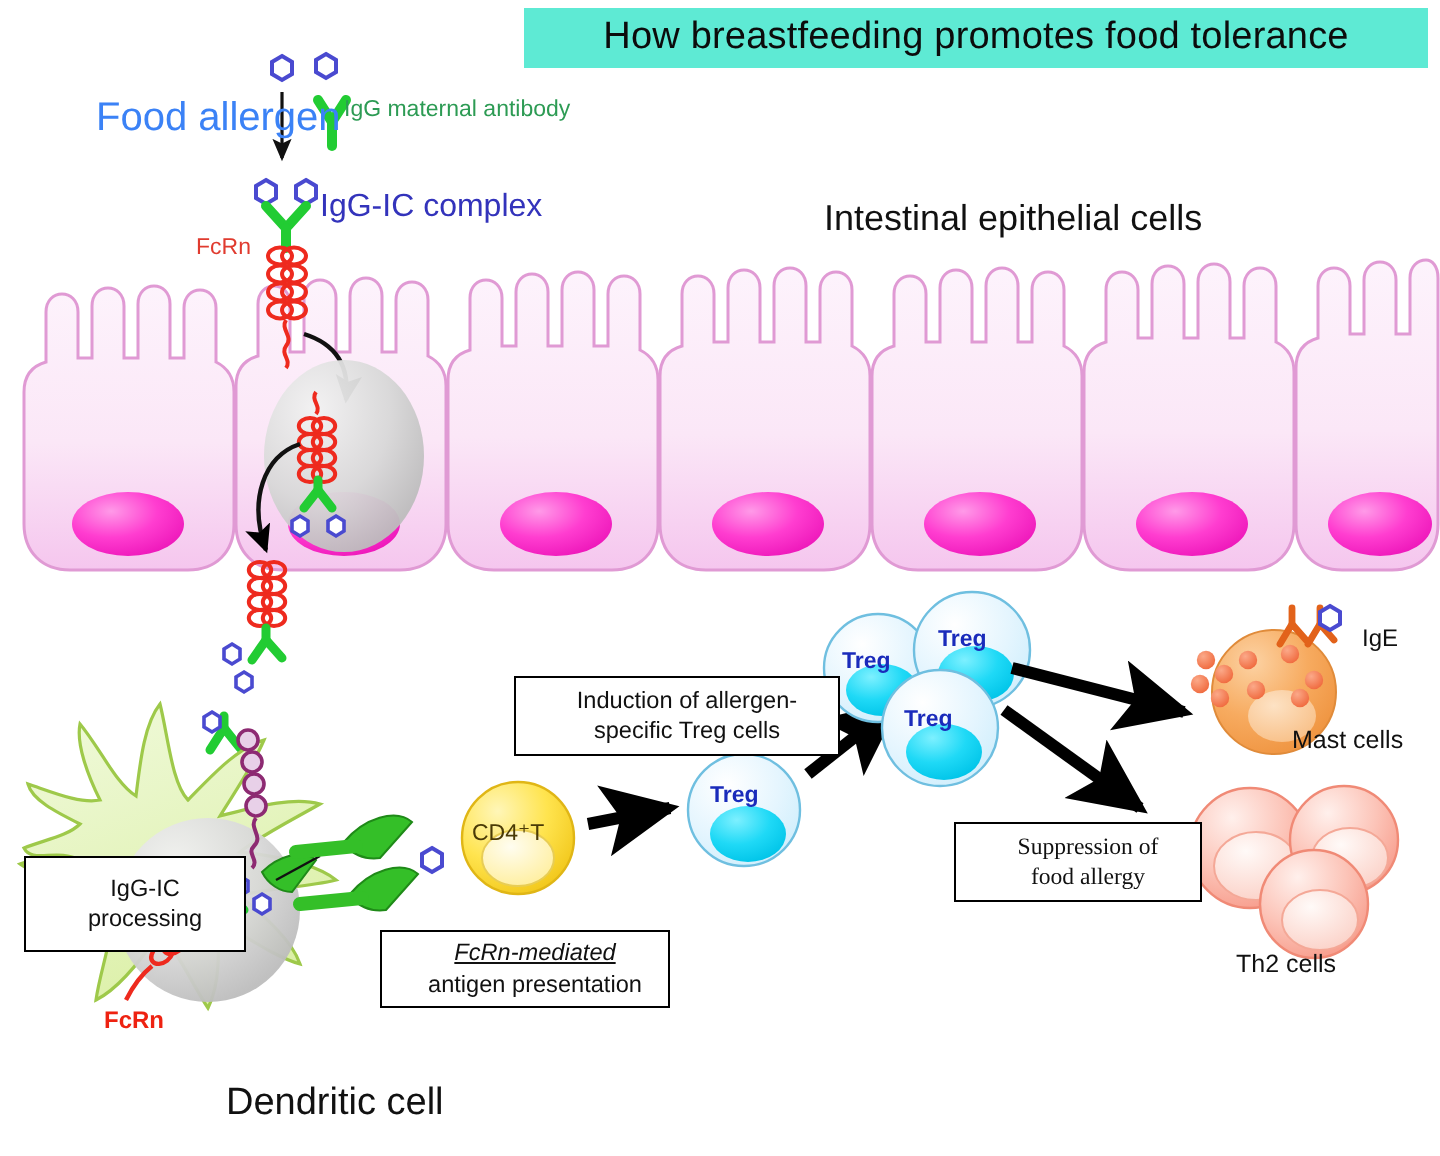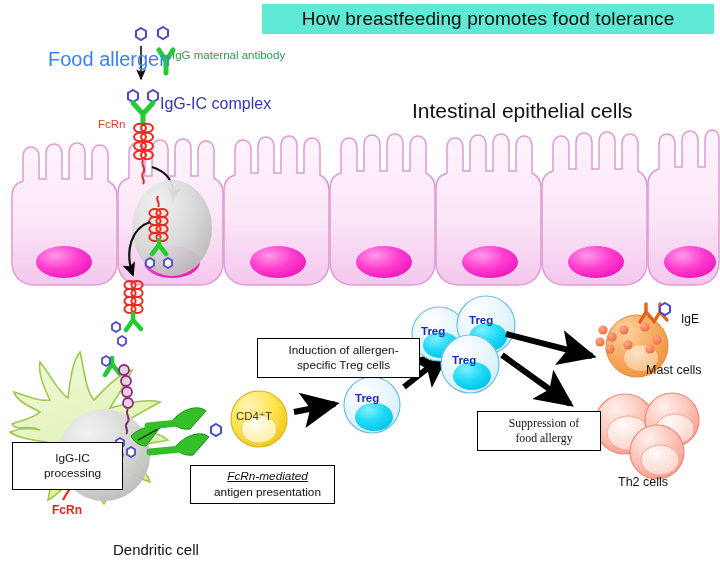--- a/index.html
+++ b/index.html
@@ -10,22 +10,22 @@
   .txt{position:absolute;white-space:nowrap;}
   .banner{position:absolute;left:262px;top:4px;width:452px;height:30px;
           background:#5eead4;display:flex;align-items:center;justify-content:center;}
   .banner span{font-size:19px;color:#0c0c0c;letter-spacing:.1px;}
   .t-food{left:48px;top:3px;font-size:20px;color:#3b82f6;margin-top:45px;}
   .t-milk{left:12px;top:47px;font-size:20px;color:#111;}
   .t-iggmat{left:172px;top:49px;font-size:11.5px;color:#2d9b54;}
   .t-iggic{left:160px;top:95px;font-size:16px;color:#3333bb;}
   .t-fcrn1{left:98px;top:118px;font-size:11.5px;color:#e03b2f;}
   .t-fcrn2{left:52px;top:503px;font-size:12px;color:#ee2211;font-weight:bold;}
-  .t-iec{left:412px;top:99px;font-size:21px;color:#111;}
-  .t-dend{left:113px;top:541px;font-size:15px;color:#111;}
+  .t-iec{left:412px;top:99px;font-size:18px;color:#111;}
+  .t-dend{left:113px;top:541px;font-size:19px;color:#111;}
   .t-cd4{left:236px;top:409px;font-size:11.5px;color:#4a3a06;}
   .t-ige{left:681px;top:312px;font-size:12px;color:#111;}
   .t-mast{left:646px;top:363px;font-size:12.5px;color:#111;}
   .t-th2{left:618px;top:475px;font-size:12.5px;color:#111;}
   .tregL{position:absolute;font-size:11.5px;color:#1a2bbb;font-weight:bold;}
   .box{position:absolute;background:#fff;border:1.6px solid #000;
        display:flex;align-items:center;justify-content:center;text-align:center;
        font-size:11.8px;color:#111;line-height:1.28;padding-left:10px;}
 </style>
 </head>
@@ -382,21 +382,21 @@
   <div class="txt t-cd4">CD4⁺T</div>
   <div class="txt t-ige">IgE</div>
   <div class="txt t-mast">Mast cells</div>
   <div class="txt t-th2">Th2 cells</div>
 
   <div class="tregL" style="left:355px;top:392px;">Treg</div>
   <div class="tregL" style="left:421px;top:325px;">Treg</div>
   <div class="tregL" style="left:469px;top:314px;">Treg</div>
   <div class="tregL" style="left:452px;top:354px;">Treg</div>
 
-  <div class="box" style="left:12px;top:442px;width:99px;height:46px;flex-direction:column;">
+  <div class="box" style="left:12px;top:428px;width:99px;height:46px;flex-direction:column;">
     <div>IgG-IC</div>
     <div>processing</div>
   </div>
 
   <div class="box" style="left:190px;top:465px;width:133px;height:37px;flex-direction:column;">
     <div style="text-decoration:underline;font-style:italic;">FcRn-mediated</div>
     <div>antigen presentation</div>
   </div>
 
   <div class="box" style="left:257px;top:338px;width:151px;height:38px;flex-direction:column;">

